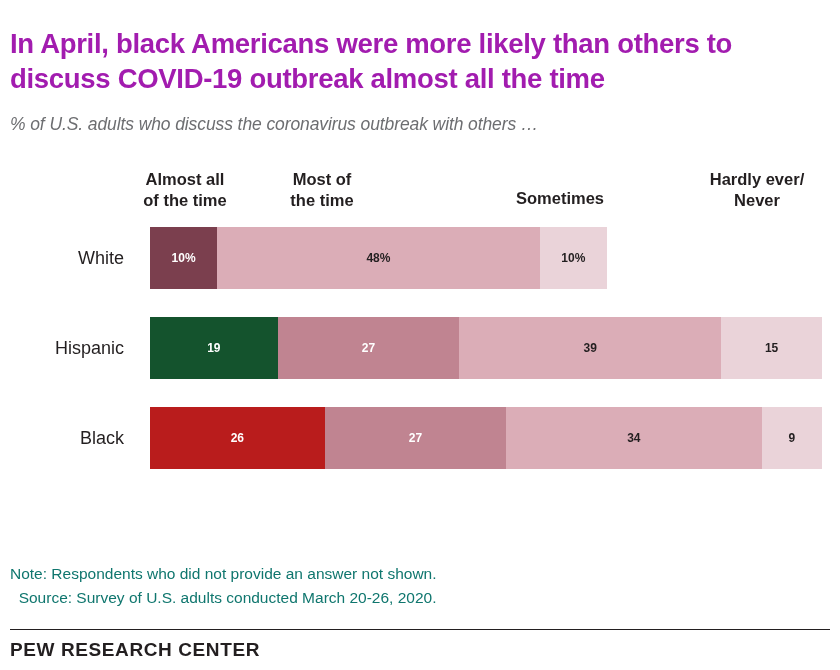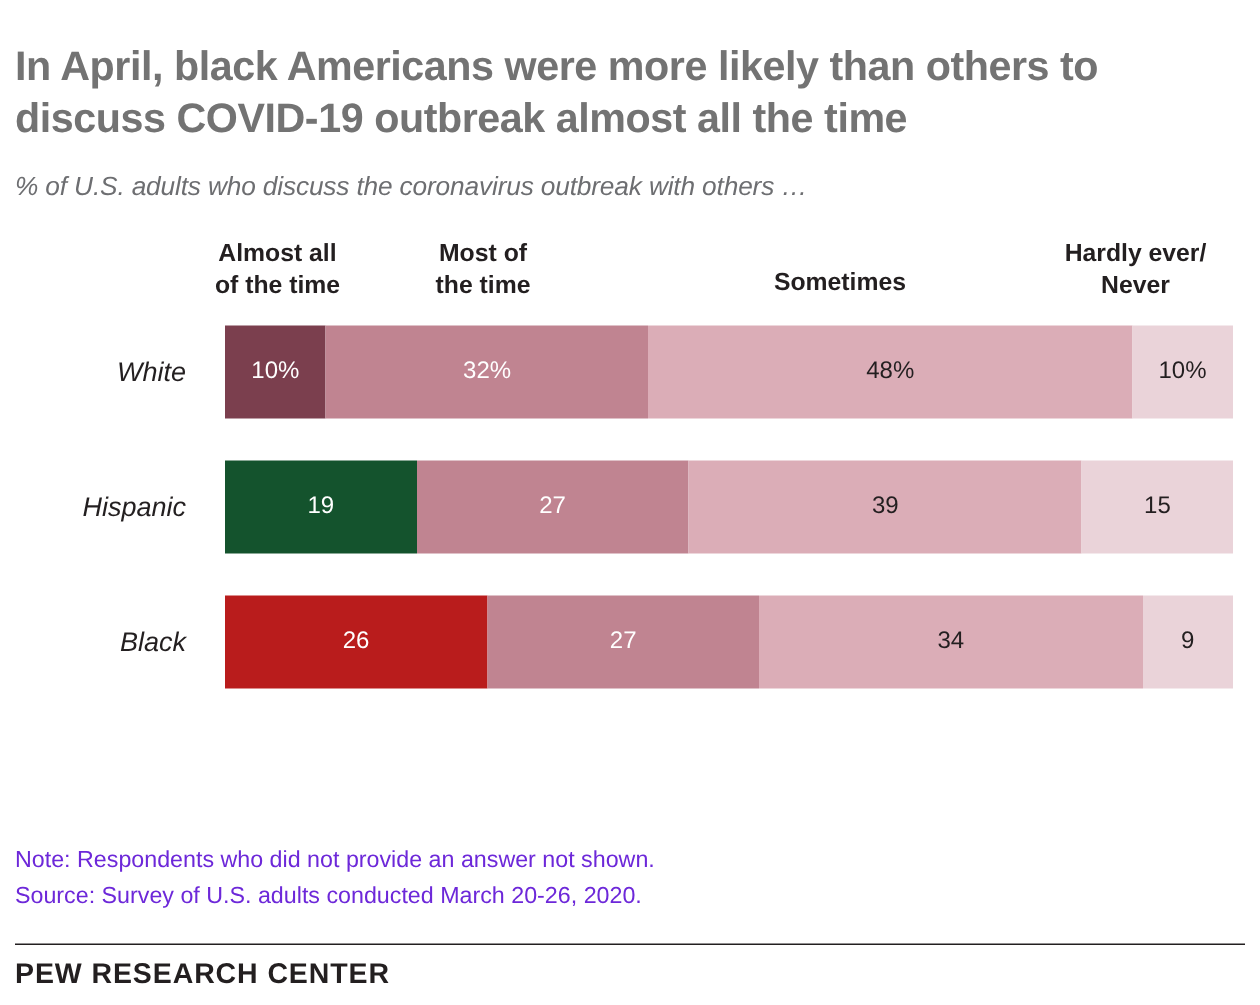--- a/index.html
+++ b/index.html
@@ -20,33 +20,33 @@
     height: 670px;
     box-sizing: border-box;
     padding: 0 10px;
   }
   .title {
     font-size: 27.5px;
     font-weight: bold;
     line-height: 1.28;
     letter-spacing: -0.3px;
     margin: 26px 0 0 0;
-    color: #737373;
+    color: #a21caf;
     max-width: 830px;
   }
   .subtitle {
     font-size: 17.5px;
     font-style: italic;
     color: #6d6e71;
     margin: 18px 0 0 0;
     letter-spacing: -0.1px;
   }
   .chart {
     position: relative;
-    margin-top: 24px;
+    margin-top: 34px;
     height: 320px;
   }
   .col-headers {
     position: relative;
     height: 56px;
   }
   .col-header {
     position: absolute;
     font-size: 16.5px;
     font-weight: bold;
@@ -73,48 +73,49 @@
     top: 0;
     width: 128px;
     height: 62px;
     display: flex;
     align-items: center;
     justify-content: flex-end;
     padding-right: 14px;
     box-sizing: border-box;
     font-size: 18px;
     color: #231f20;
-    font-style: italic;
   }
   .bar {
     position: absolute;
     left: 140px;
     top: 0;
     height: 62px;
     width: 672px;
     display: flex;
   }
   .seg {
     height: 100%;
     display: flex;
     align-items: center;
     justify-content: center;
-    font-size: 16px;
+    font-size: 12px;
     box-sizing: border-box;
+    font-weight: bold;
   }
   .seg-label-light { color: #ffffff; }
   .seg-label-dark { color: #231f20; }
 
   .note {
     position: absolute;
     left: 10px;
     top: 536px;
     font-size: 15.5px;
-    color: #6d28d9;
+    color: #0f766e;
     line-height: 1.55;
+    text-align: right;
   }
   .footer-rule {
     position: absolute;
     left: 10px;
     top: 603px;
     width: 820px;
     border-top: 1px solid #231f20;
   }
   .brand {
     position: absolute;
@@ -151,23 +152,20 @@
         <div>Never</div>
       </div>
     </div>
 
     <div class="rows" id="bar-rows">
         <div class="row">
           <div class="row-label">White</div>
           <div class="bar">
             <div class="seg seg-label-light" style="background: rgb(123, 63, 78); width: 10%;">
               <span>10%</span>
-            </div>
-            <div class="seg seg-label-light" style="background: rgb(192, 132, 145); width: 32%;">
-              <span>32%</span>
             </div>
             <div class="seg seg-label-dark" style="background: rgb(219, 173, 183); width: 48%;">
               <span>48%</span>
             </div>
             <div class="seg seg-label-dark" style="background: rgb(234, 211, 217); width: 10%;">
               <span>10%</span>
             </div>
           </div>
         </div>
         <div class="row">

